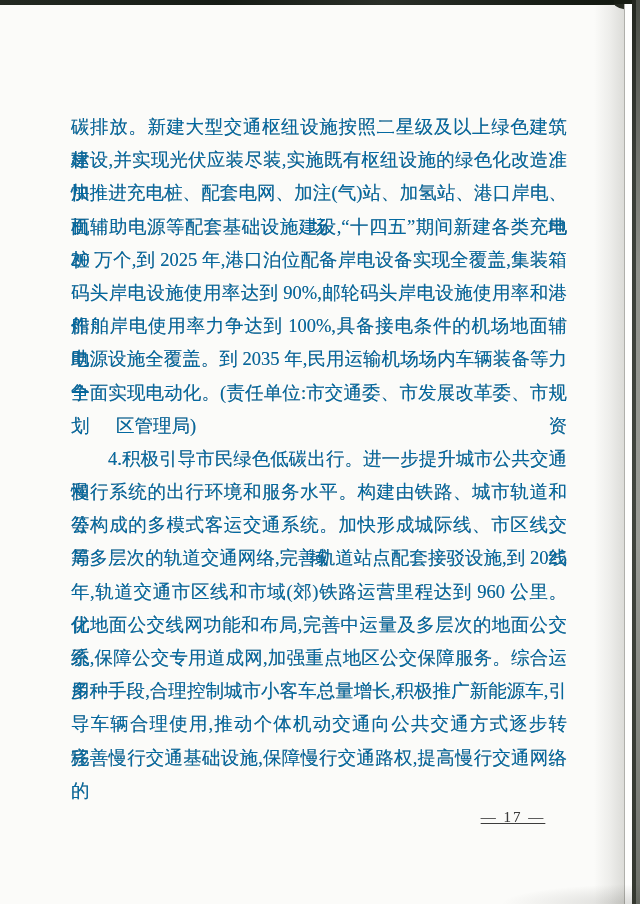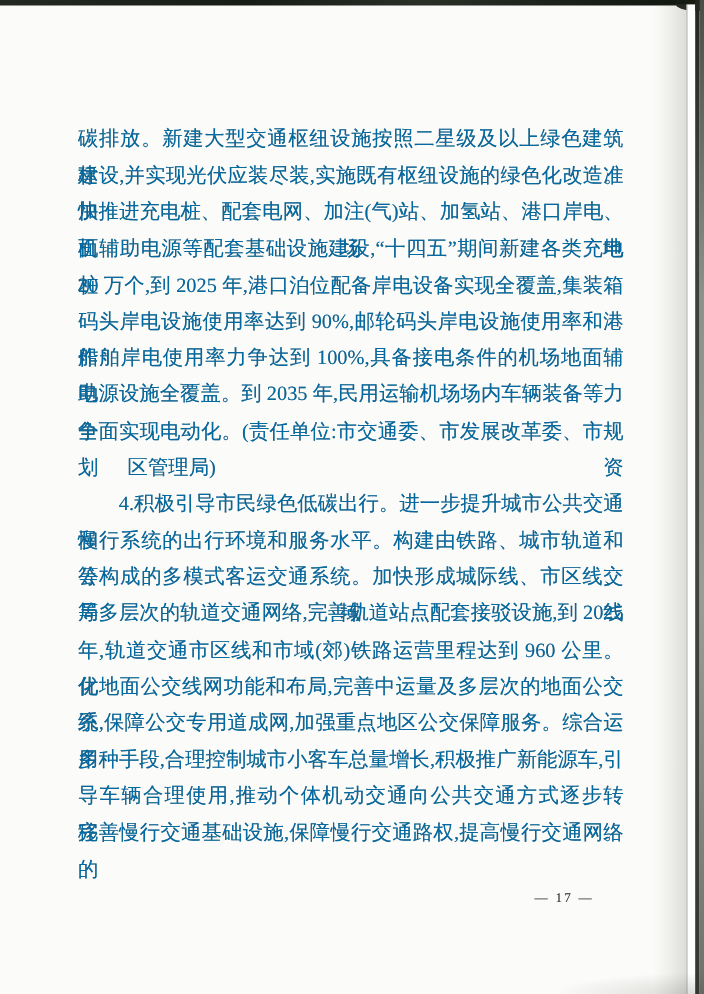--- a/index.html
+++ b/index.html
@@ -58,24 +58,25 @@
     text-align-last: justify;
     white-space: nowrap0; 
     overflow: visible;
   }
   .line.short { text-align-last: left; margin-left: 45px; }
   .line.indent { text-indent: 37px; }
 
   .page-number {
     position: absolute; left: 448px; top: 809px; width: 130px;
     text-align: center;
-    font-size: 12px;
+    font-size: 15px;
     color: #3c3c3c;
     letter-spacing: 2px;
     text-shadow: 0 0 0.5px rgba(70,70,70,0.5);
+    text-decoration: underline;
   }
 </style>
 </head>
 <body>
 
 <div class="top-band"></div>
 <div class="top-corner-blob"></div>
 
 <div class="text-block">
   <div class="line">碳排放。新建大型交通枢纽设施按照二星级及以上绿色建筑标准</div>

